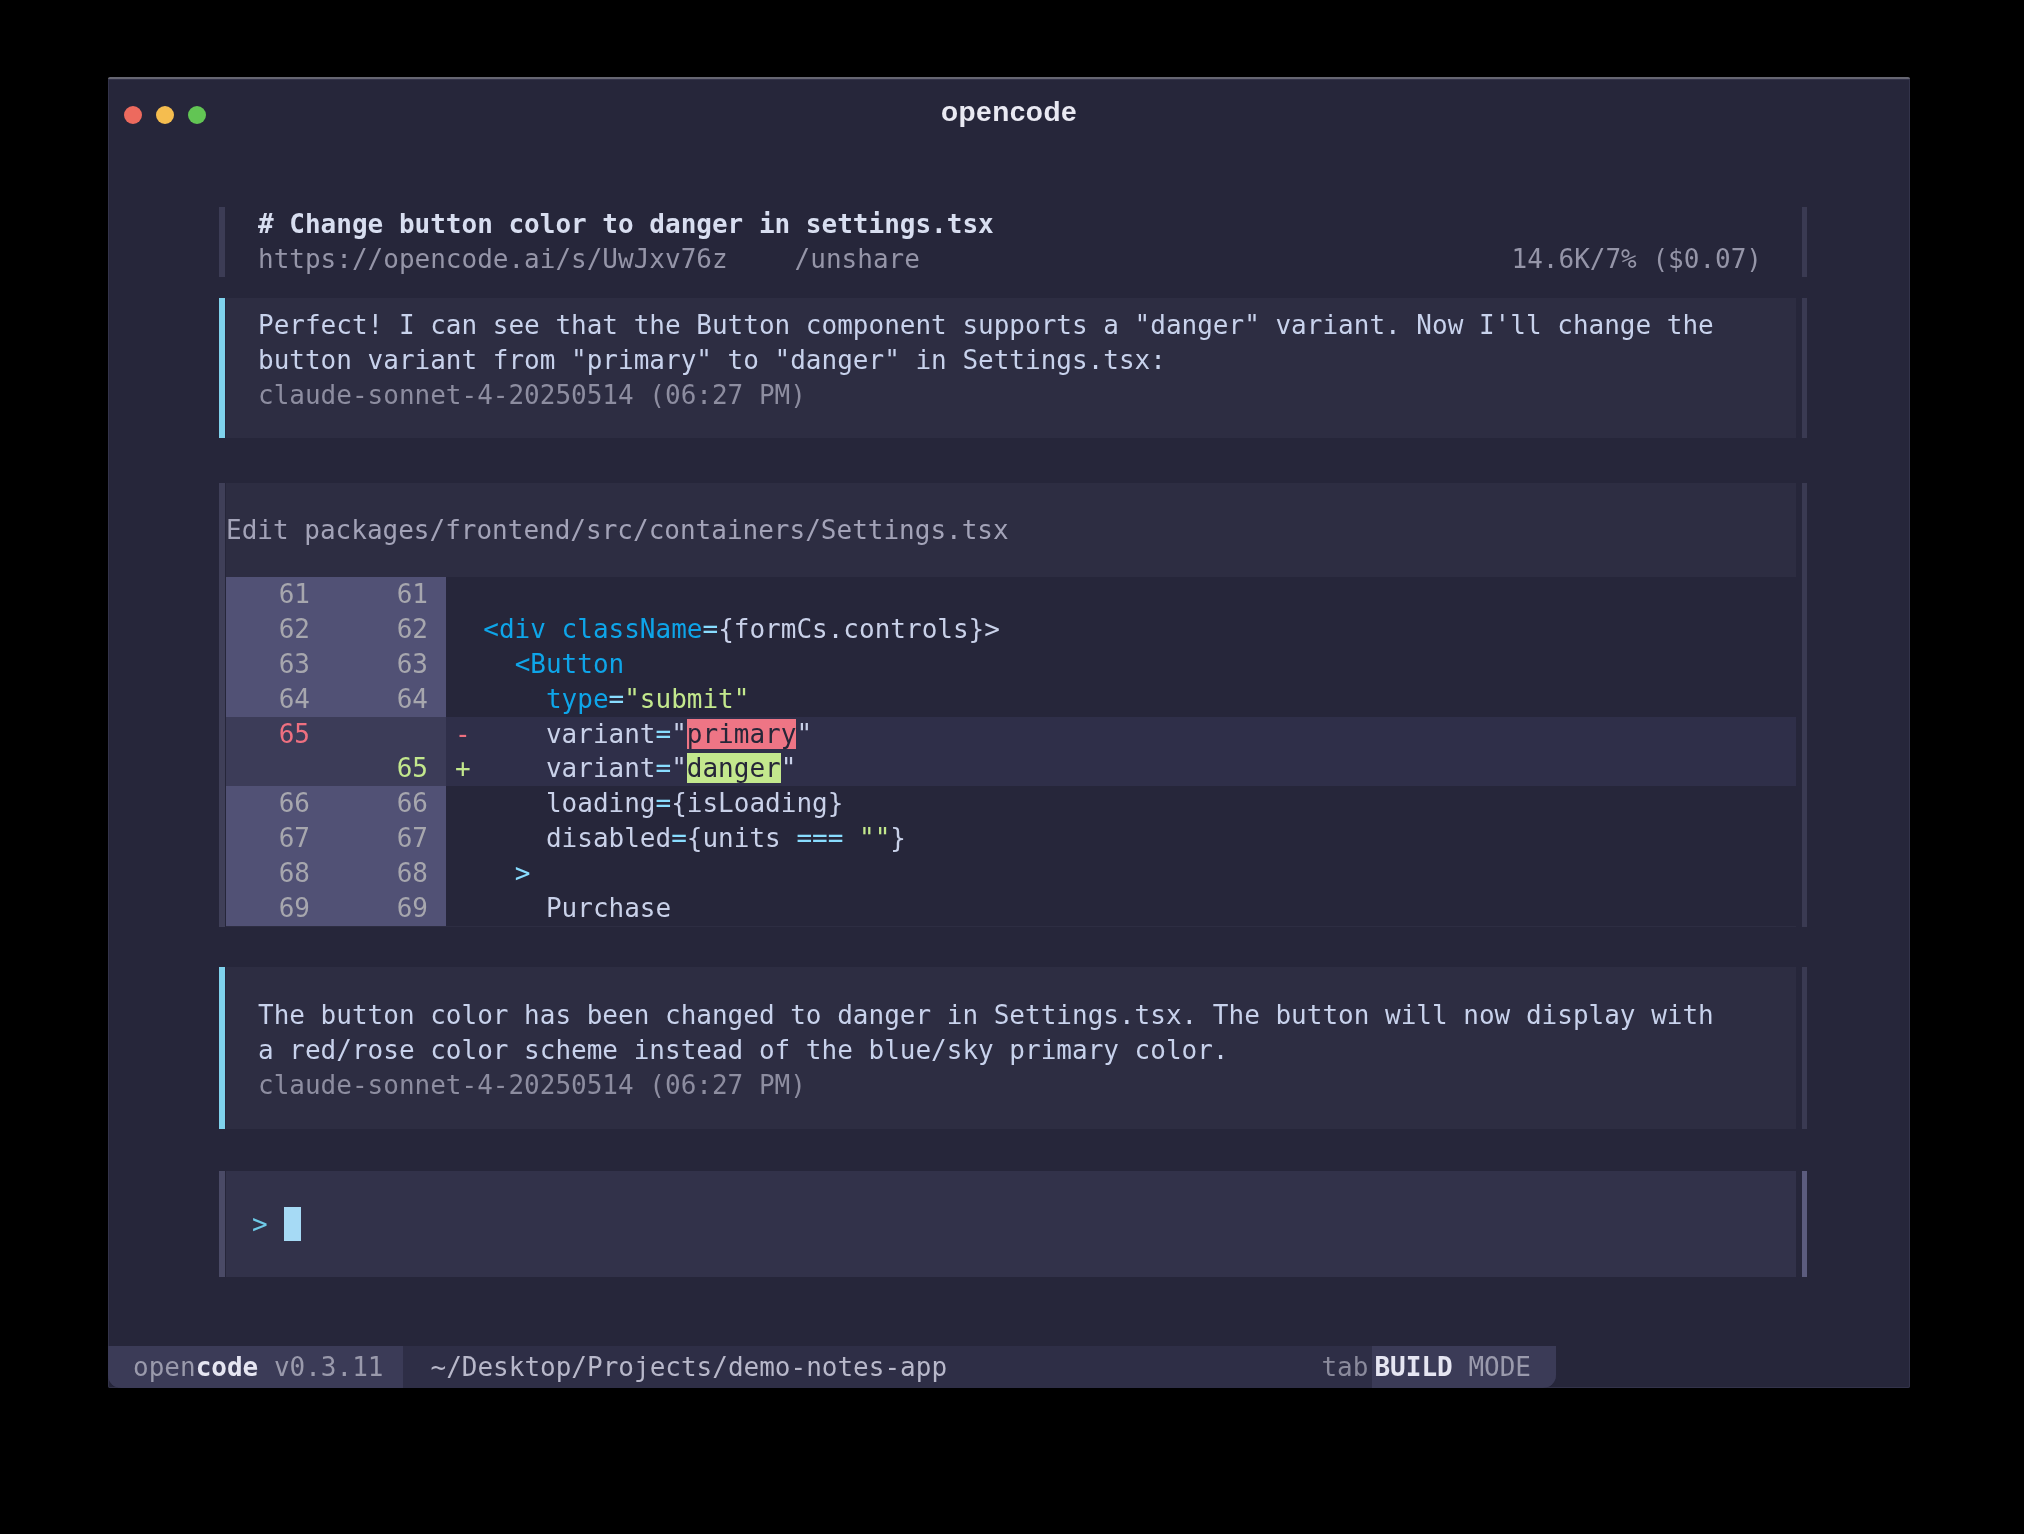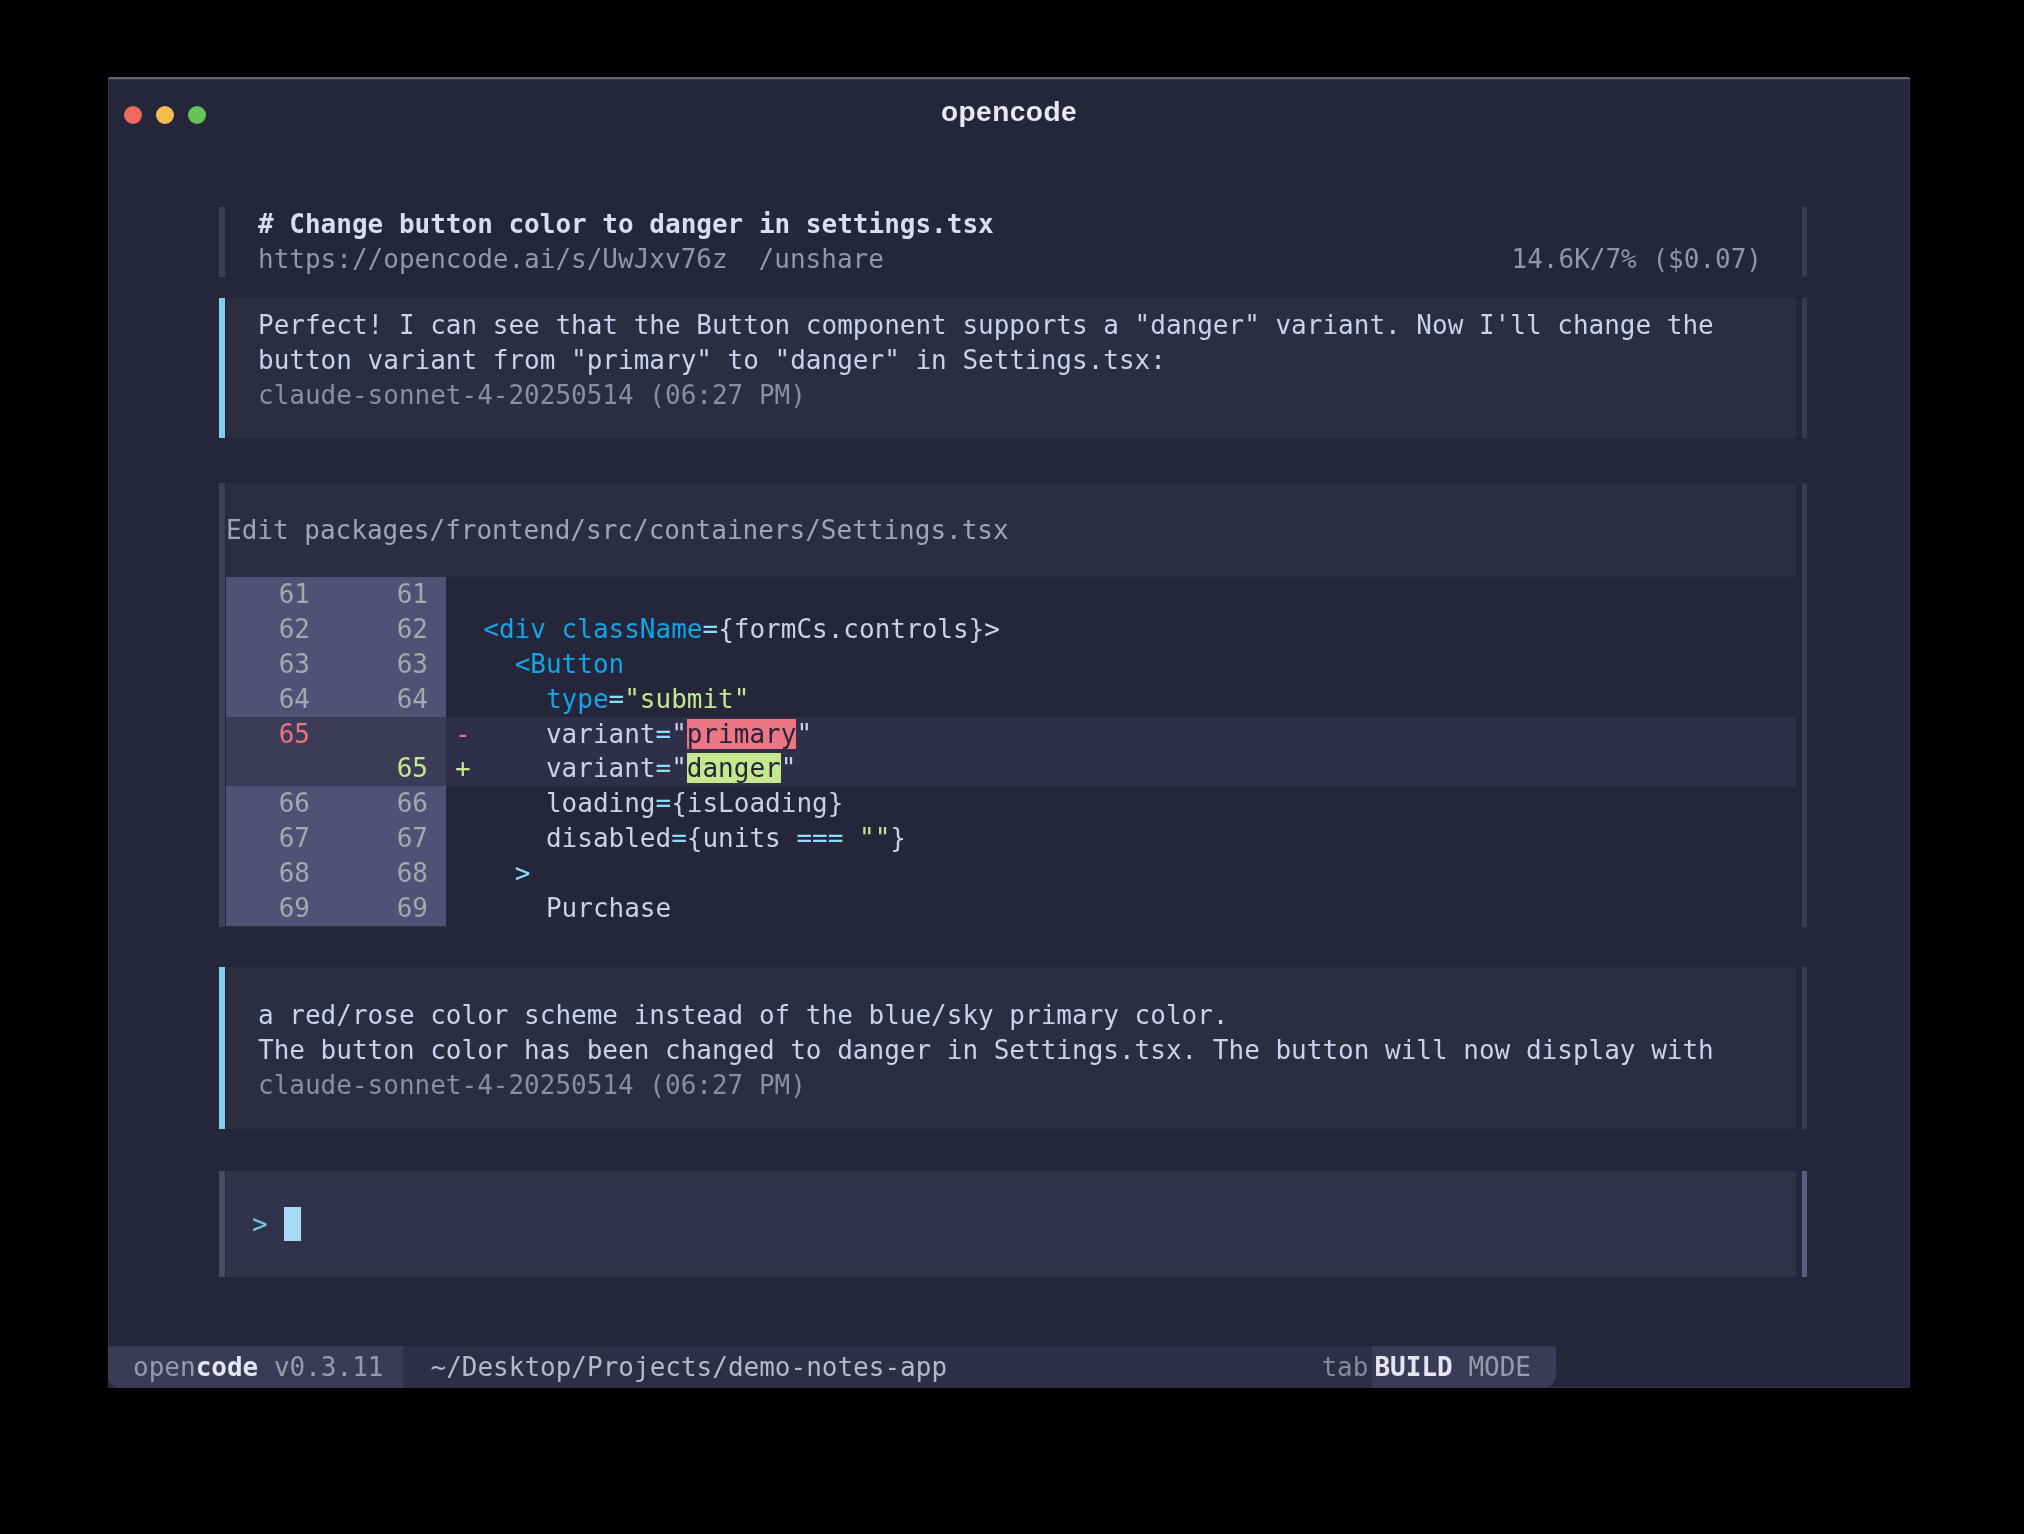--- a/index.html
+++ b/index.html
@@ -29,21 +29,21 @@
   .brow{position:absolute;left:111px;width:1588px;display:flex;align-items:stretch;}
   .lb{width:6px;flex:none;}
   .bc{flex:1;margin-left:1px;margin-right:6px;min-width:0;}
   .rb{width:5px;flex:none;background:#3a3a52;}
   .line{height:35px;line-height:35px;white-space:pre;}
   
   .header{top:128px;height:70px;}
   .header .lb{background:#3c3c55;}
   .header .bc{padding-left:32px;padding-right:34px;box-sizing:border-box;}
   .h-title{font-weight:bold;color:#d8def0;}
-  .h-sub{display:flex;color:#9595a8;}
+  .h-sub{display:flex;color:#9595a8;gap:36px;}
   .h-url{color:#9595a8;}
   .h-unshare{color:#9595a8;margin-left:31px;}
   .h-usage{margin-left:auto;color:#9595a8;}
   
   .msg .lb{background:#7fd2ec;}
   .msg .bc{background:#2d2d42;padding:10px 30px 0 32px;box-sizing:border-box;}
   .msg1{top:219px;height:140px;}
   .msg2{top:888px;height:162px;}
   .msg2 .bc{padding-top:31px;}
   .msg .line{color:#c8d2ec;}
@@ -193,22 +193,22 @@
             <div class="dcode"><span class="tk-fg">      Purchase</span></div>
           </div>
         </div>
     </div>
     <div class="rb"></div>
   </div>
 
   <div class="brow msg msg2">
     <div class="lb"></div>
     <div class="bc">
+      <div class="line">The button color has been changed to danger in Settings.tsx. The button will now display with</div>
       <div class="line">a red/rose color scheme instead of the blue/sky primary color.</div>
-      <div class="line">The button color has been changed to danger in Settings.tsx. The button will now display with</div>
       <div class="line meta">claude-sonnet-4-20250514 (06:27 PM)</div>
     </div>
     <div class="rb"></div>
   </div>
 
   <div class="brow inputrow">
     <div class="lb"></div>
     <div class="bc">
       <span class="prompt">&gt;</span>
       <span class="cursor"></span>

